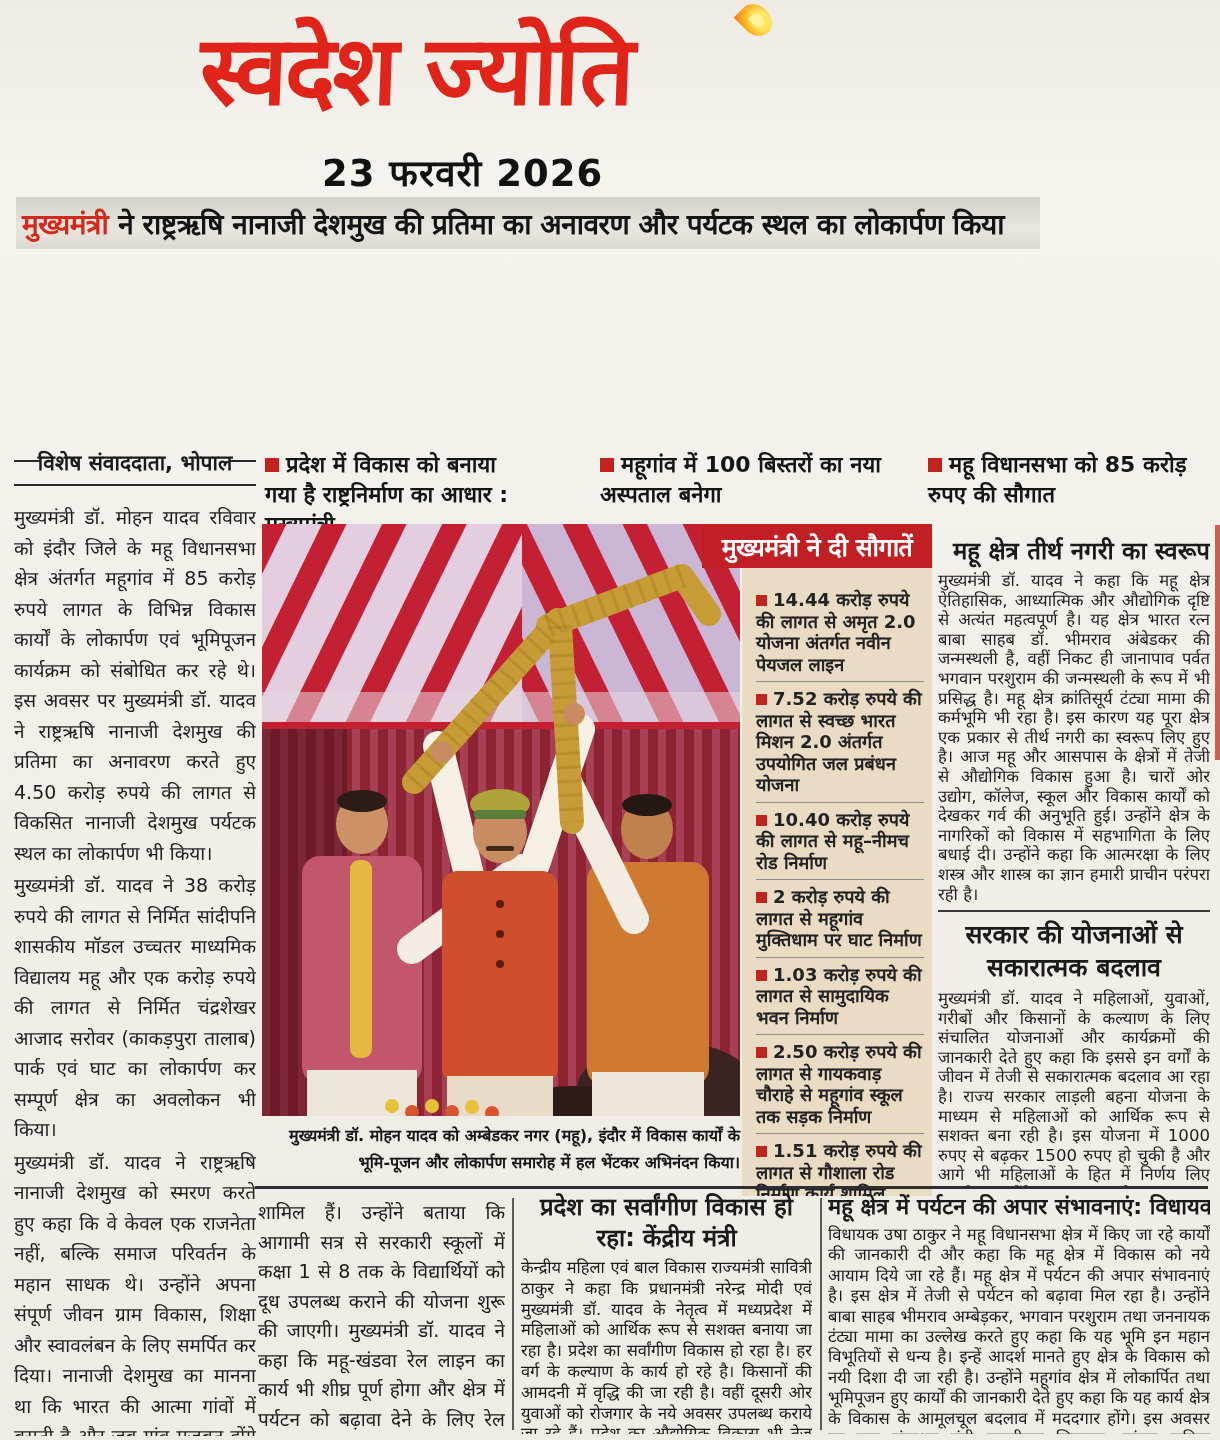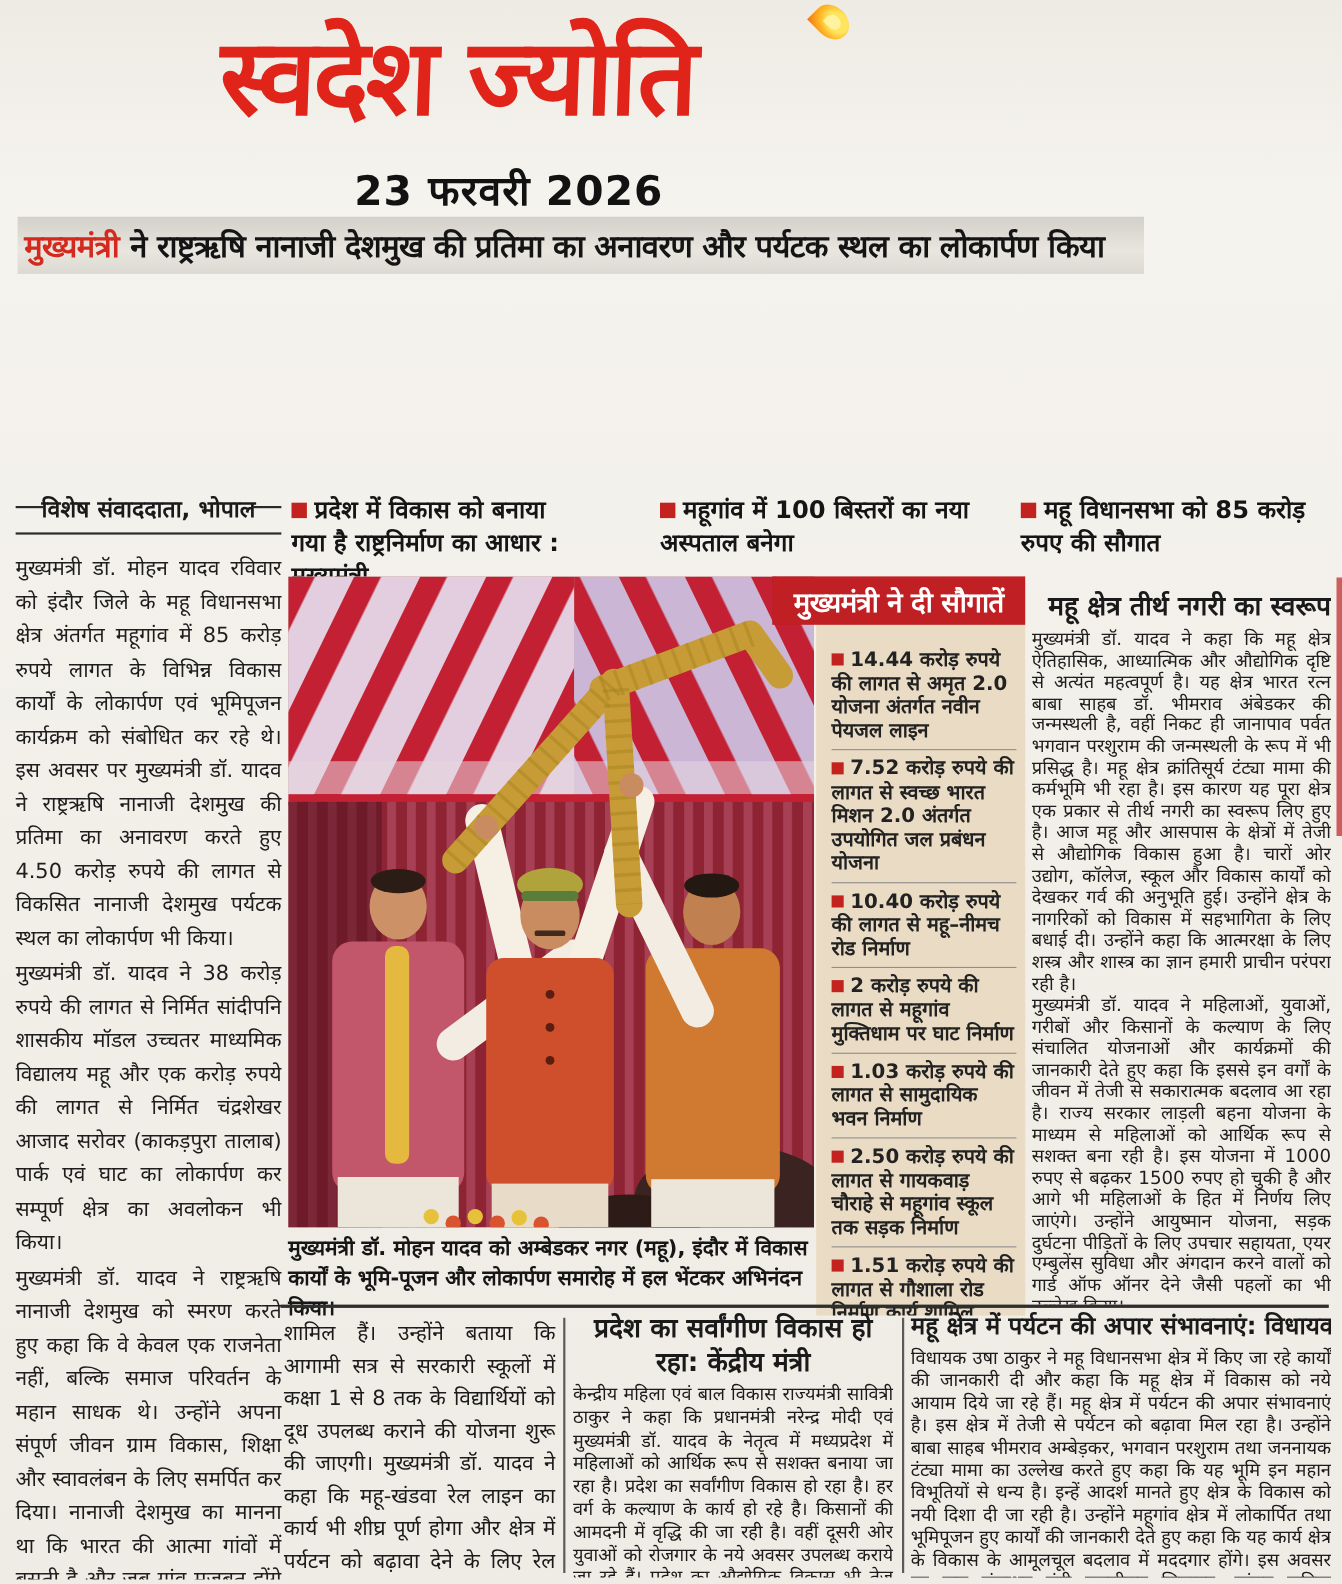--- a/index.html
+++ b/index.html
@@ -49,22 +49,22 @@
   
   .kicker{position:absolute; font-size:22px; font-weight:800; line-height:30px; color:#151515;}
   .kicker .sq{display:inline-block; width:14px; height:14px; background:#c3231f; margin-right:7px;}
   .k1{left:265px; top:450px; width:268px;}
   .k2{left:600px; top:450px; width:288px;}
   .k3{left:928px; top:450px; width:280px;}
   
   .photo{position:absolute; left:262px; top:524px; width:478px; height:592px; overflow:hidden; background:#caa;}
   .photo svg{display:block;}
   .caption{
-    position:absolute; left:262px; top:1122px; width:478px; text-align:left;
-    font-size:19px; font-weight:600; line-height:27px; color:#161616;
+    position:absolute; left:262px; top:1122px; width:478px; text-align:right;
+    font-size:16px; font-weight:600; line-height:27px; color:#161616;
   }
   
   .gifts-panel{
     position:absolute; left:742px; top:524px; width:190px; height:661px;
     background:#eadcc4; overflow:hidden; padding:48px 8px 0 14px; box-sizing:border-box;margin-top:11px;
   }
   .gifts-header{
     position:absolute; left:702px; top:524px; width:230px; height:44px;
     background:#c01f24; color:#ffffff; display:flex; align-items:center; justify-content:center;
     font-size:25px; font-weight:900; z-index:3; letter-spacing:-0.5px; white-space:nowrap;
@@ -206,20 +206,24 @@
     <div class="gift"><span class="sq"></span><span>10.40 करोड़ रुपये की लागत से महू–नीमच रोड निर्माण</span></div>
     <div class="gift"><span class="sq"></span><span>2 करोड़ रुपये की लागत से महूगांव मुक्तिधाम पर घाट निर्माण</span></div>
     <div class="gift"><span class="sq"></span><span>1.03 करोड़ रुपये की लागत से सामुदायिक भवन निर्माण</span></div>
     <div class="gift"><span class="sq"></span><span>2.50 करोड़ रुपये की लागत से गायकवाड़ चौराहे से महूगांव स्कूल तक सड़क निर्माण</span></div>
     <div class="gift"><span class="sq"></span><span>1.51 करोड़ रुपये की लागत से गौशाला रोड निर्माण कार्य शामिल</span></div>
   </div>
 
   <div class="right-col">
     <div class="rc-head">महू क्षेत्र तीर्थ नगरी का स्वरूप</div>
     <div class="rc-body">मुख्यमंत्री डॉ. यादव ने कहा कि महू क्षेत्र ऐतिहासिक, आध्यात्मिक और औद्योगिक दृष्टि से अत्यंत महत्वपूर्ण है। यह क्षेत्र भारत रत्न बाबा साहब डॉ. भीमराव अंबेडकर की जन्मस्थली है, वहीं निकट ही जानापाव पर्वत भगवान परशुराम की जन्मस्थली के रूप में भी प्रसिद्ध है। महू क्षेत्र क्रांतिसूर्य टंट्या मामा की कर्मभूमि भी रहा है। इस कारण यह पूरा क्षेत्र एक प्रकार से तीर्थ नगरी का स्वरूप लिए हुए है। आज महू और आसपास के क्षेत्रों में तेजी से औद्योगिक विकास हुआ है। चारों ओर उद्योग, कॉलेज, स्कूल और विकास कार्यों को देखकर गर्व की अनुभूति हुई। उन्होंने क्षेत्र के नागरिकों को विकास में सहभागिता के लिए बधाई दी। उन्होंने कहा कि आत्मरक्षा के लिए शस्त्र और शास्त्र का ज्ञान हमारी प्राचीन परंपरा रही है।</div>
+    <div class="rc-head2">
+      <div>सरकार की योजनाओं से</div>
+      <div>सकारात्मक बदलाव</div>
+    </div>
     <div class="rc-body">मुख्यमंत्री डॉ. यादव ने महिलाओं, युवाओं, गरीबों और किसानों के कल्याण के लिए संचालित योजनाओं और कार्यक्रमों की जानकारी देते हुए कहा कि इससे इन वर्गों के जीवन में तेजी से सकारात्मक बदलाव आ रहा है। राज्य सरकार लाड़ली बहना योजना के माध्यम से महिलाओं को आर्थिक रूप से सशक्त बना रही है। इस योजना में 1000 रुपए से बढ़कर 1500 रुपए हो चुकी है और आगे भी महिलाओं के हित में निर्णय लिए जाएंगे। उन्होंने आयुष्मान योजना, सड़क दुर्घटना पीड़ितों के लिए उपचार सहायता, एयर एम्बुलेंस सुविधा और अंगदान करने वालों को गार्ड ऑफ ऑनर देने जैसी पहलों का भी उल्लेख किया।</div>
   </div>
 
   <div class="hrule"></div>
   <div class="vrule vr1"></div>
   <div class="vrule vr2"></div>
 
   <div class="bottom-a">शामिल हैं। उन्होंने बताया कि आगामी सत्र से सरकारी स्कूलों में कक्षा 1 से 8 तक के विद्यार्थियों को दूध उपलब्ध कराने की योजना शुरू की जाएगी। मुख्यमंत्री डॉ. यादव ने कहा कि महू-खंडवा रेल लाइन का कार्य भी शीघ्र पूर्ण होगा और क्षेत्र में पर्यटन को बढ़ावा देने के लिए रेल सेवाओं का विस्तार भी किया जाएगा।</div>
 
   <div class="bottom-b">

